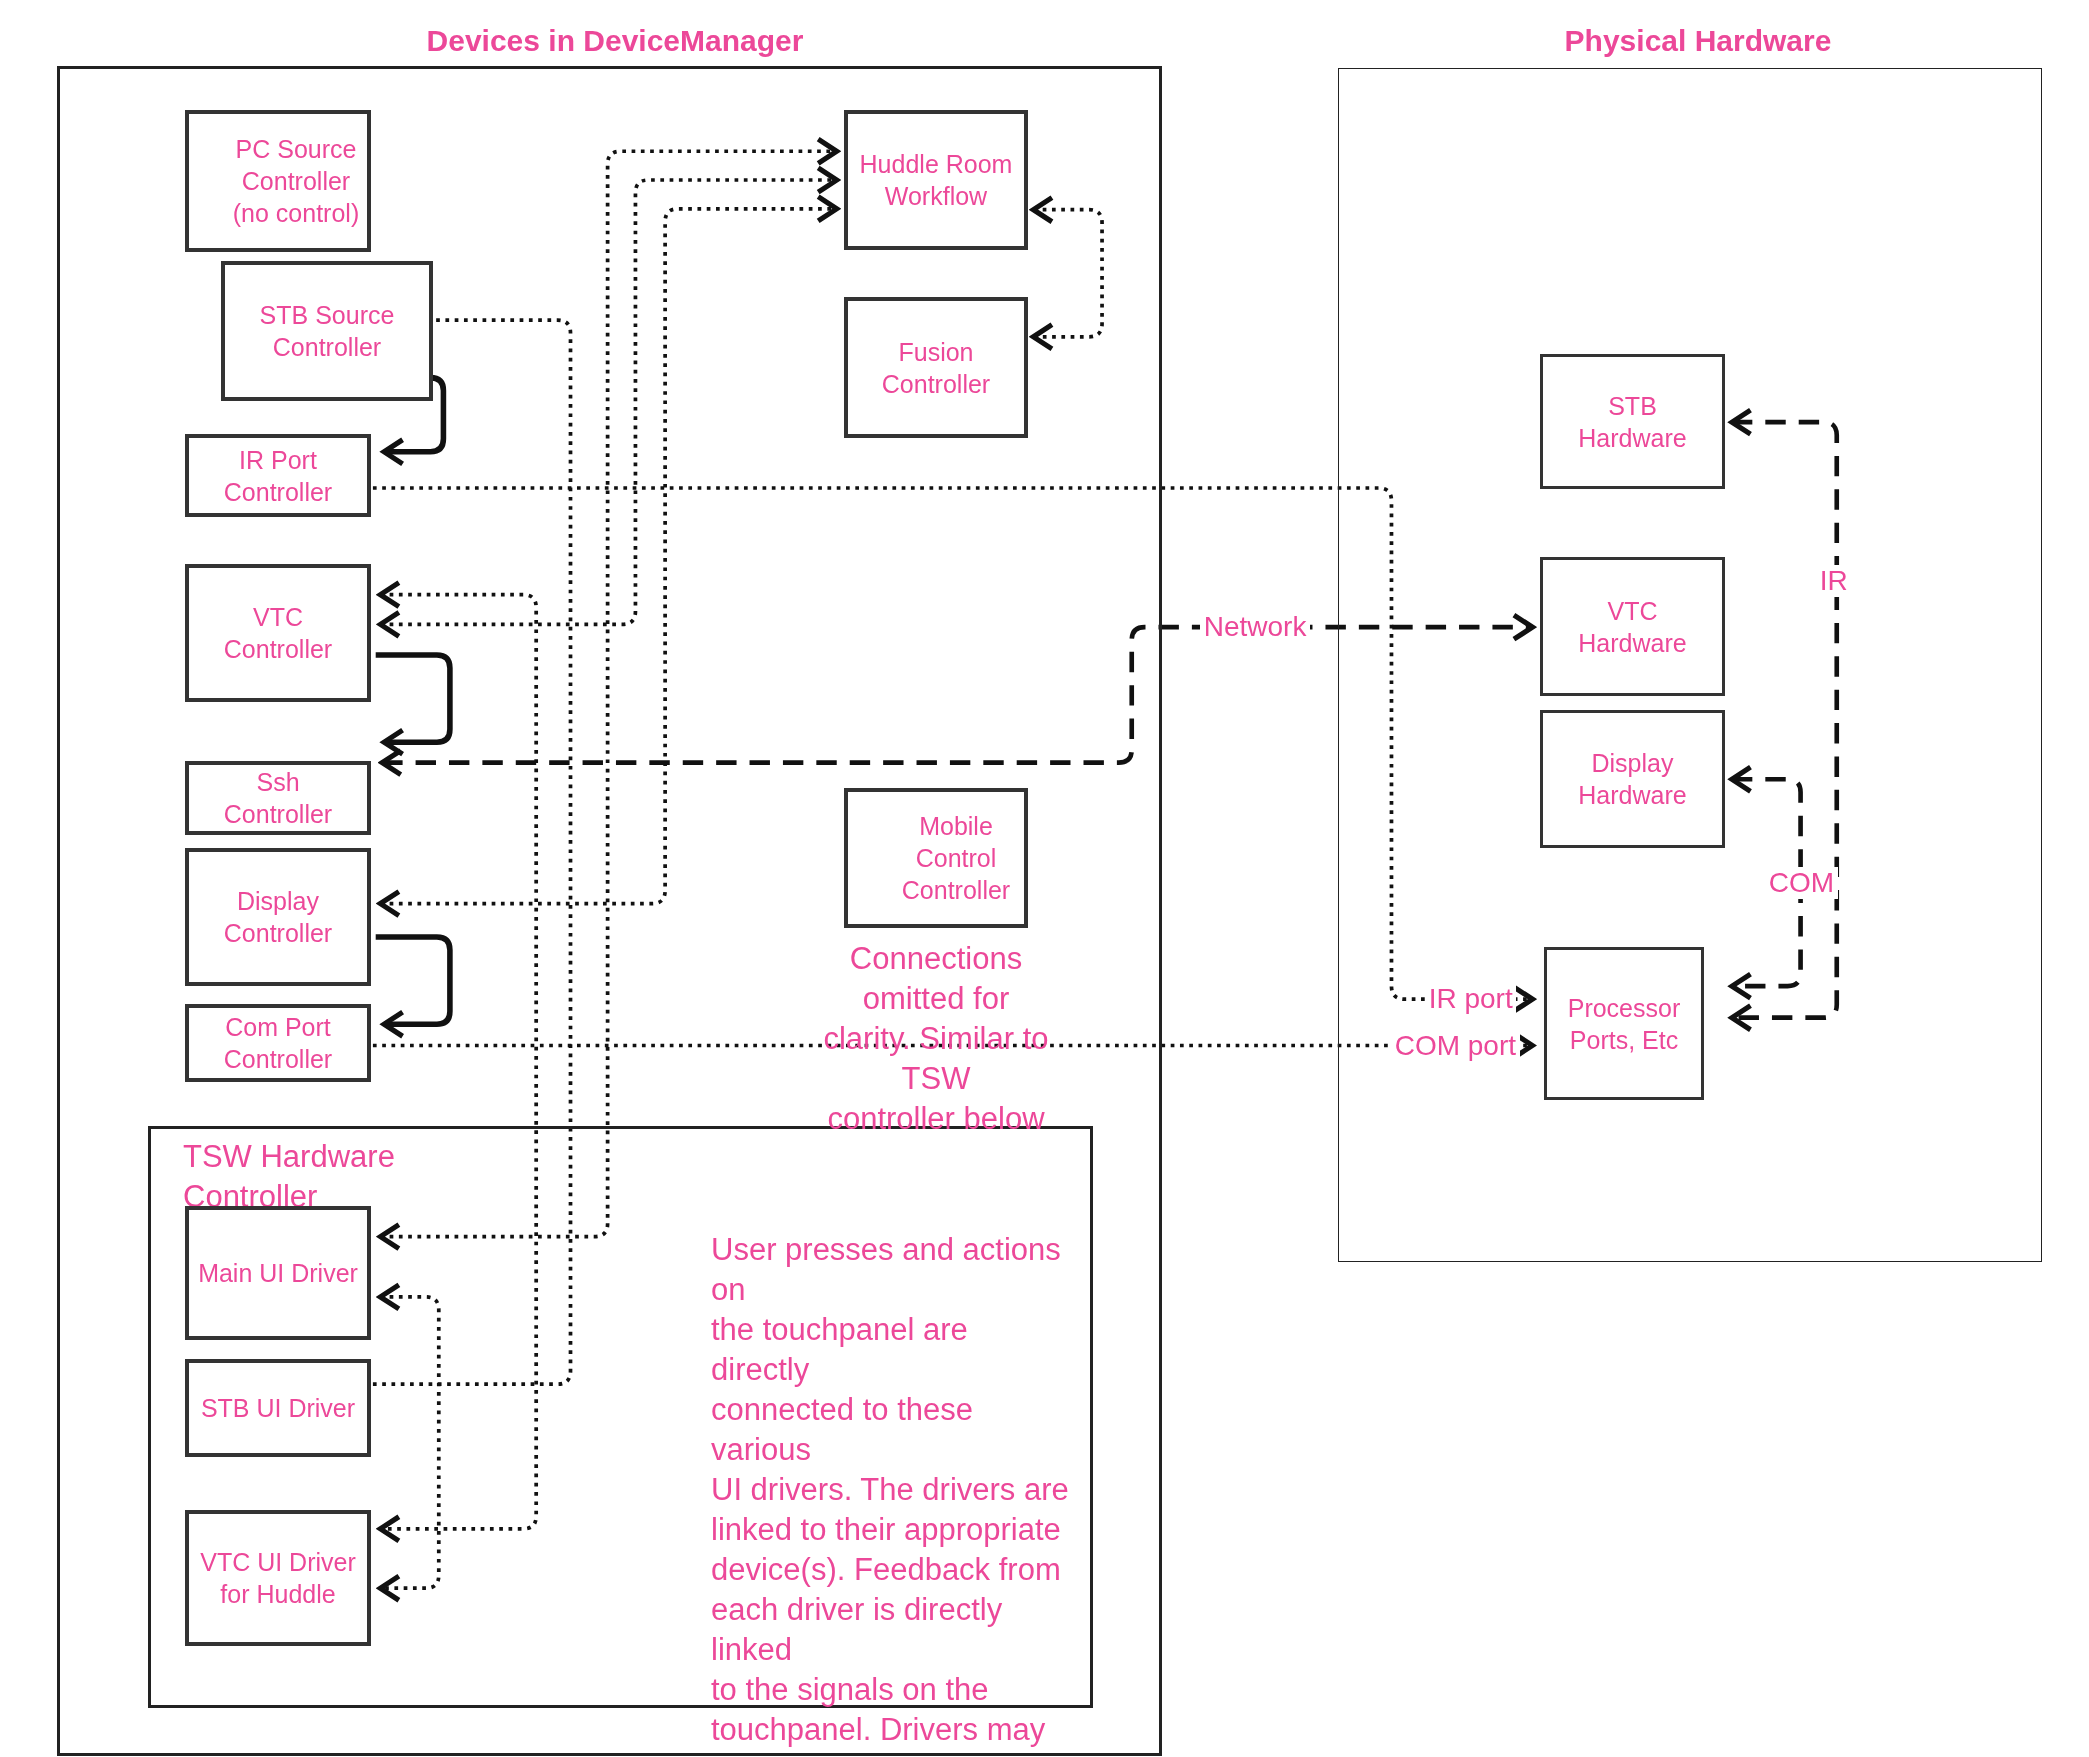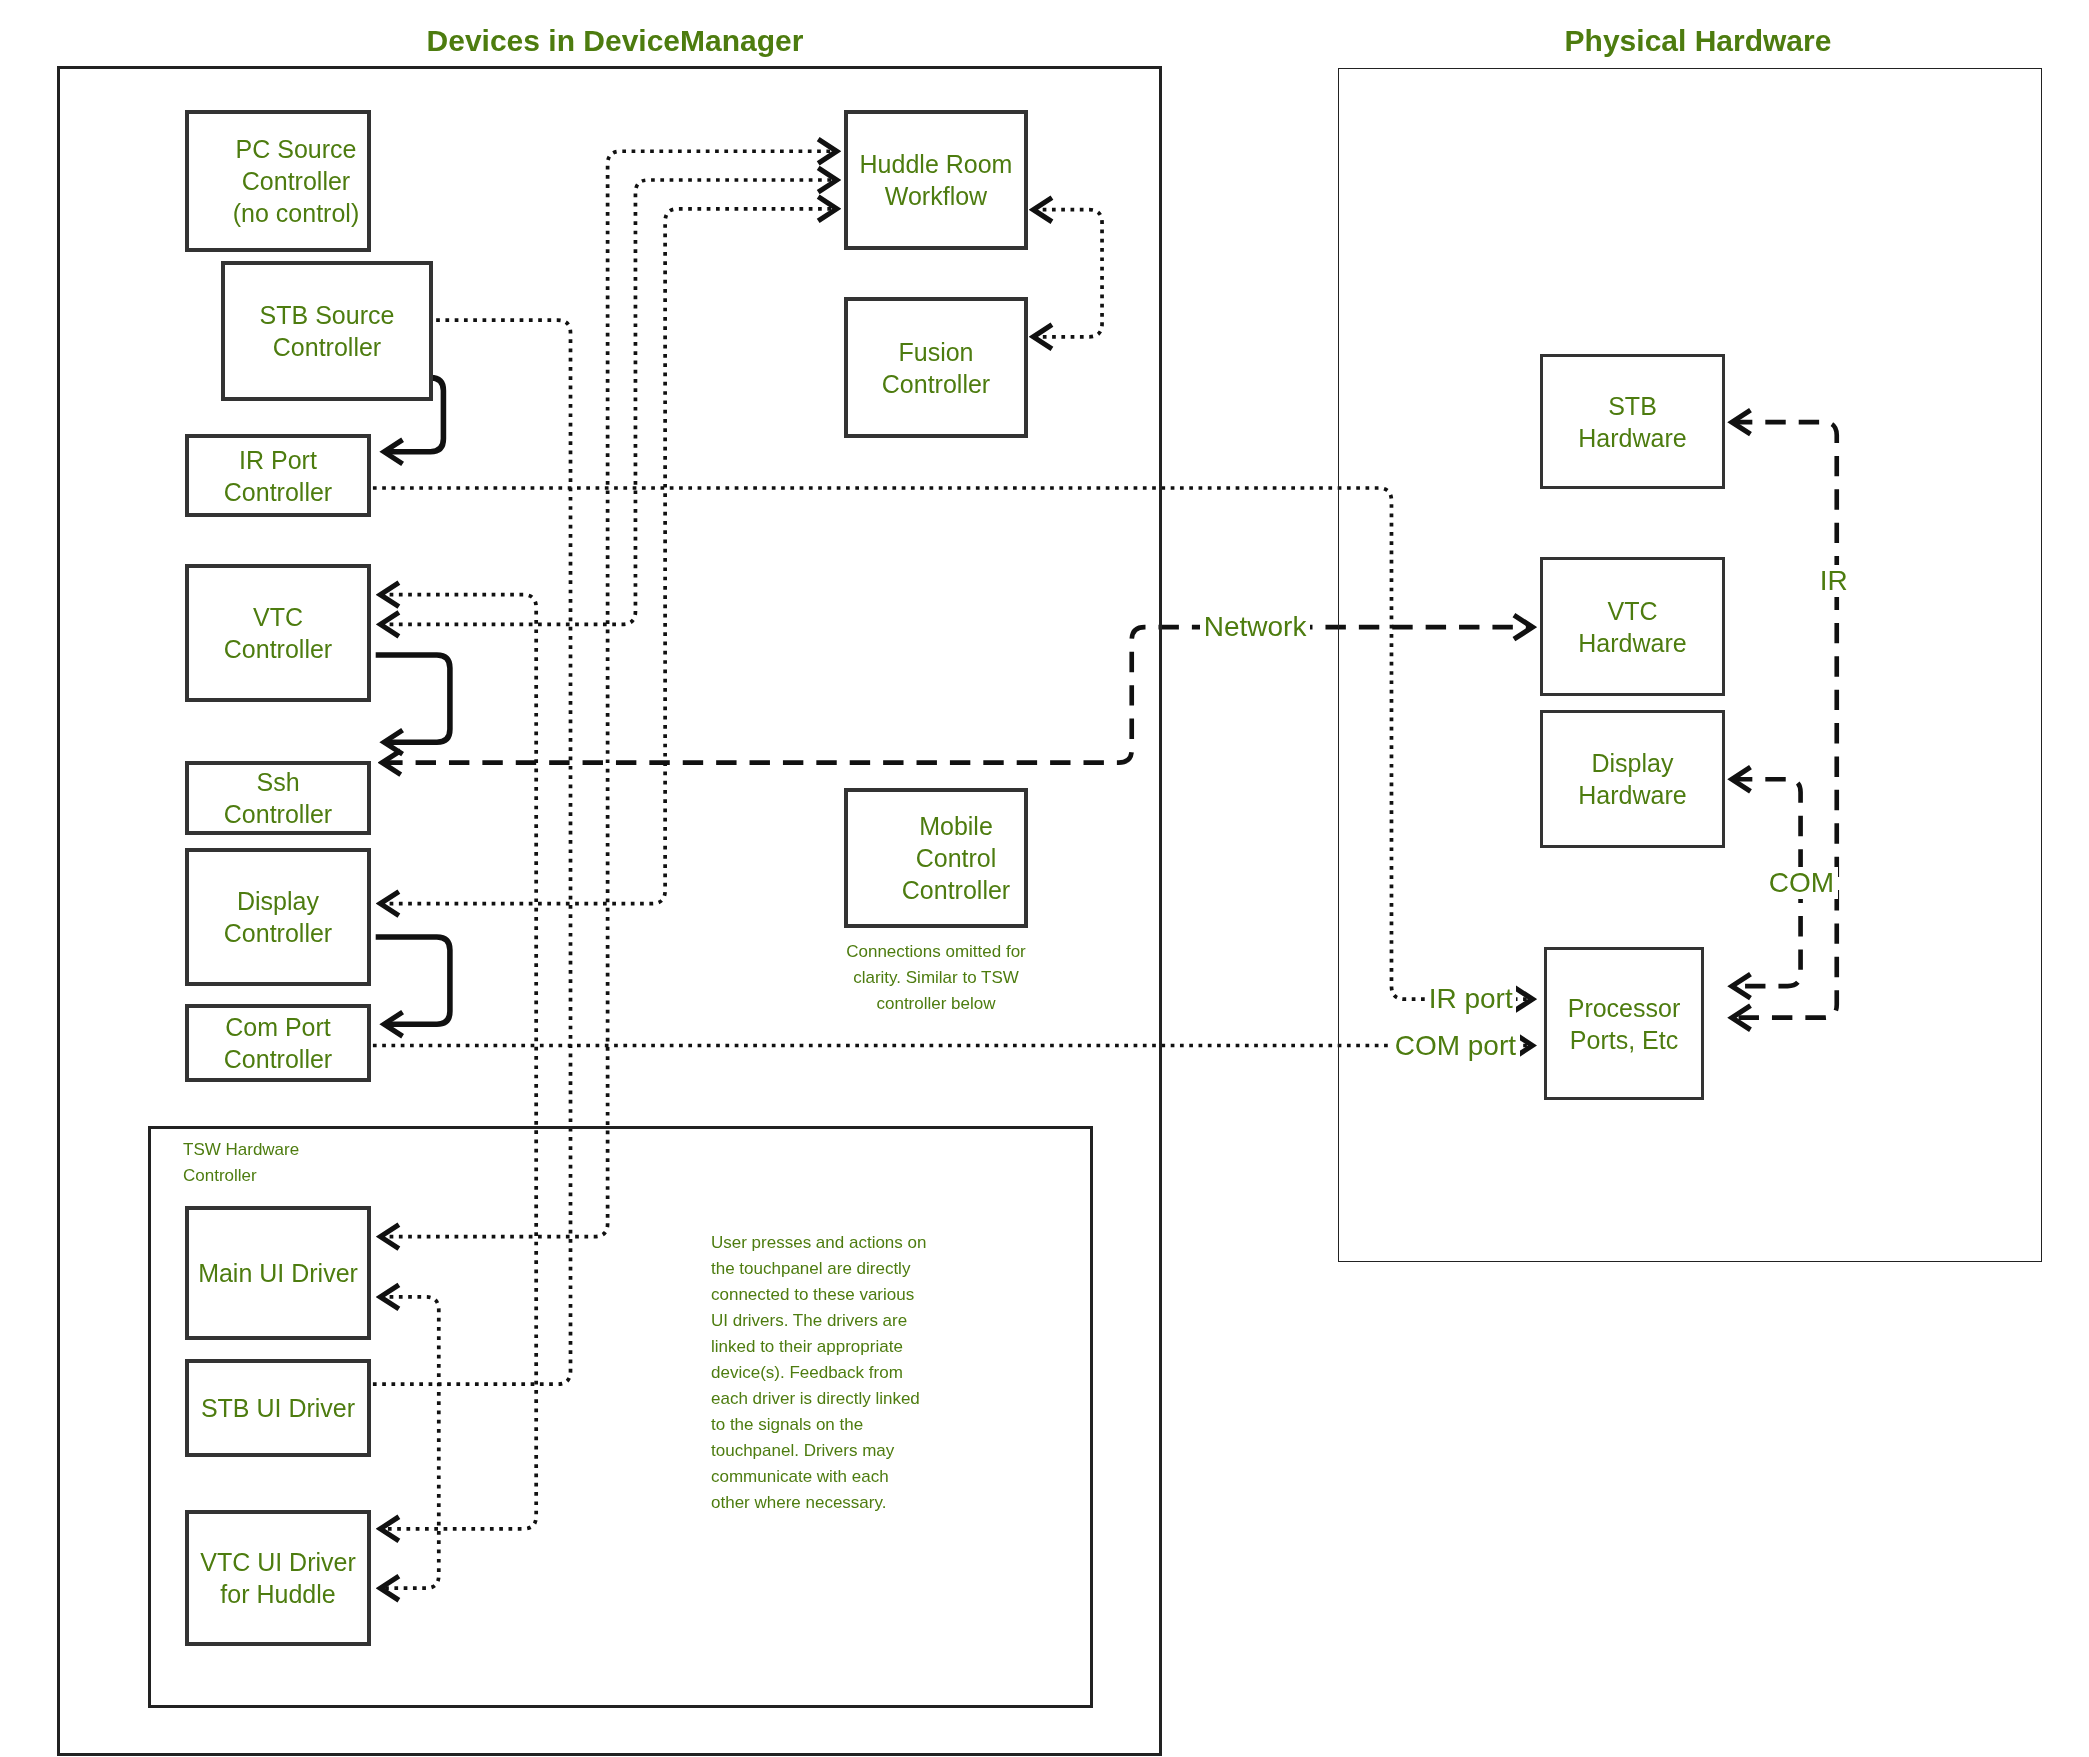--- a/index.html
+++ b/index.html
@@ -1,21 +1,21 @@
 <!DOCTYPE html>
 <html style="font-size:15px"><head>
 <meta charset="utf-8">
 <style>
   html,body{margin:0;padding:0;background:#fff;}
   #stage{
     position:relative;
     width:2090px;height:1758px;
     background:#fff;
     font-family:"Liberation Sans", sans-serif;
-    color:#4d7c0f;
+    color:#ec4899;
     overflow:hidden;
   }
   #wires{position:absolute;left:0;top:0;width:2090px;height:1758px;}
   .panel{
     position:absolute;
     background:transparent;
   }
   .panel-left{border:3.7px solid #222;}
   .panel-right{border:1.9px solid #222;}
   .panel-tsw{border:3.7px solid #222;background:transparent;}
@@ -31,21 +31,21 @@
   }
   .node-hw{border-width:3.7px;}
   .diagram-title{
     position:absolute;
     text-align:center;
     font-size:30px;font-weight:bold;
     white-space:nowrap;
   }
   .free-label{
     position:absolute;
-    font-size:17px;line-height:26px;
+    font-size:31px;line-height:40px;
     white-space:pre-line;
   }
   .line-label{
     position:absolute;
     background:#fff;
     font-size:28px;line-height:32px;
     text-align:center;
     white-space:nowrap;
     padding:0 3.7px;
   }

